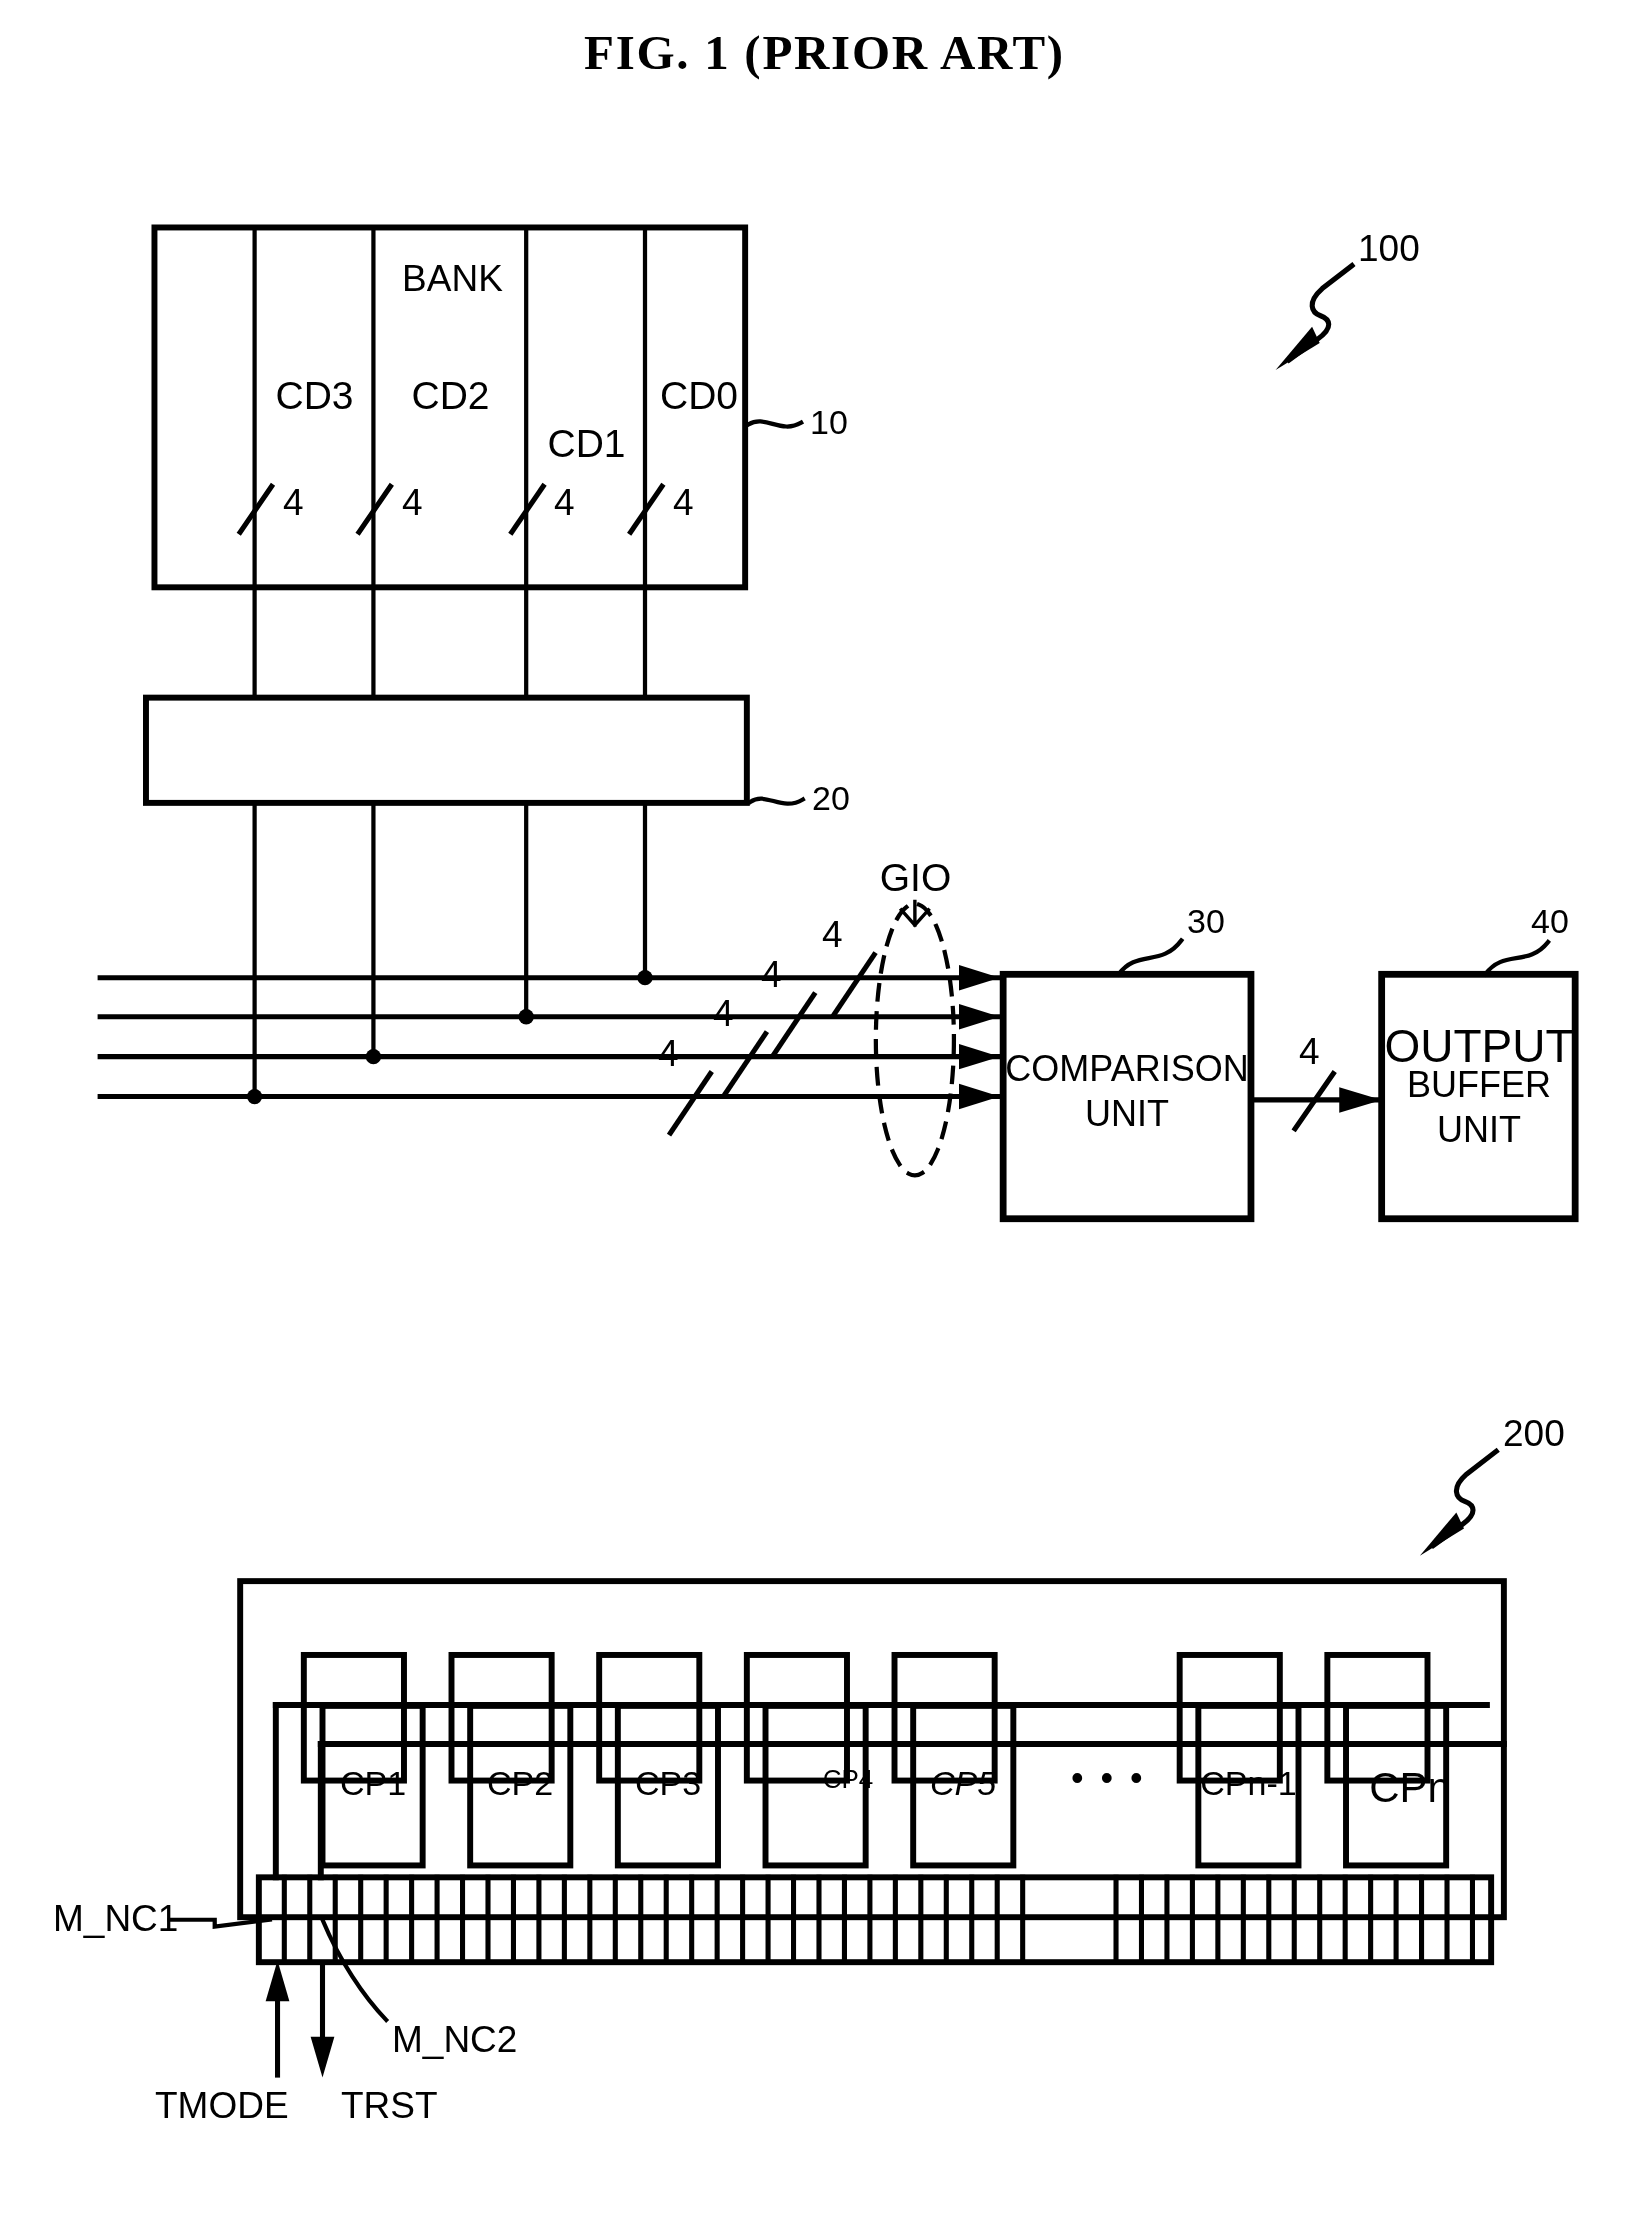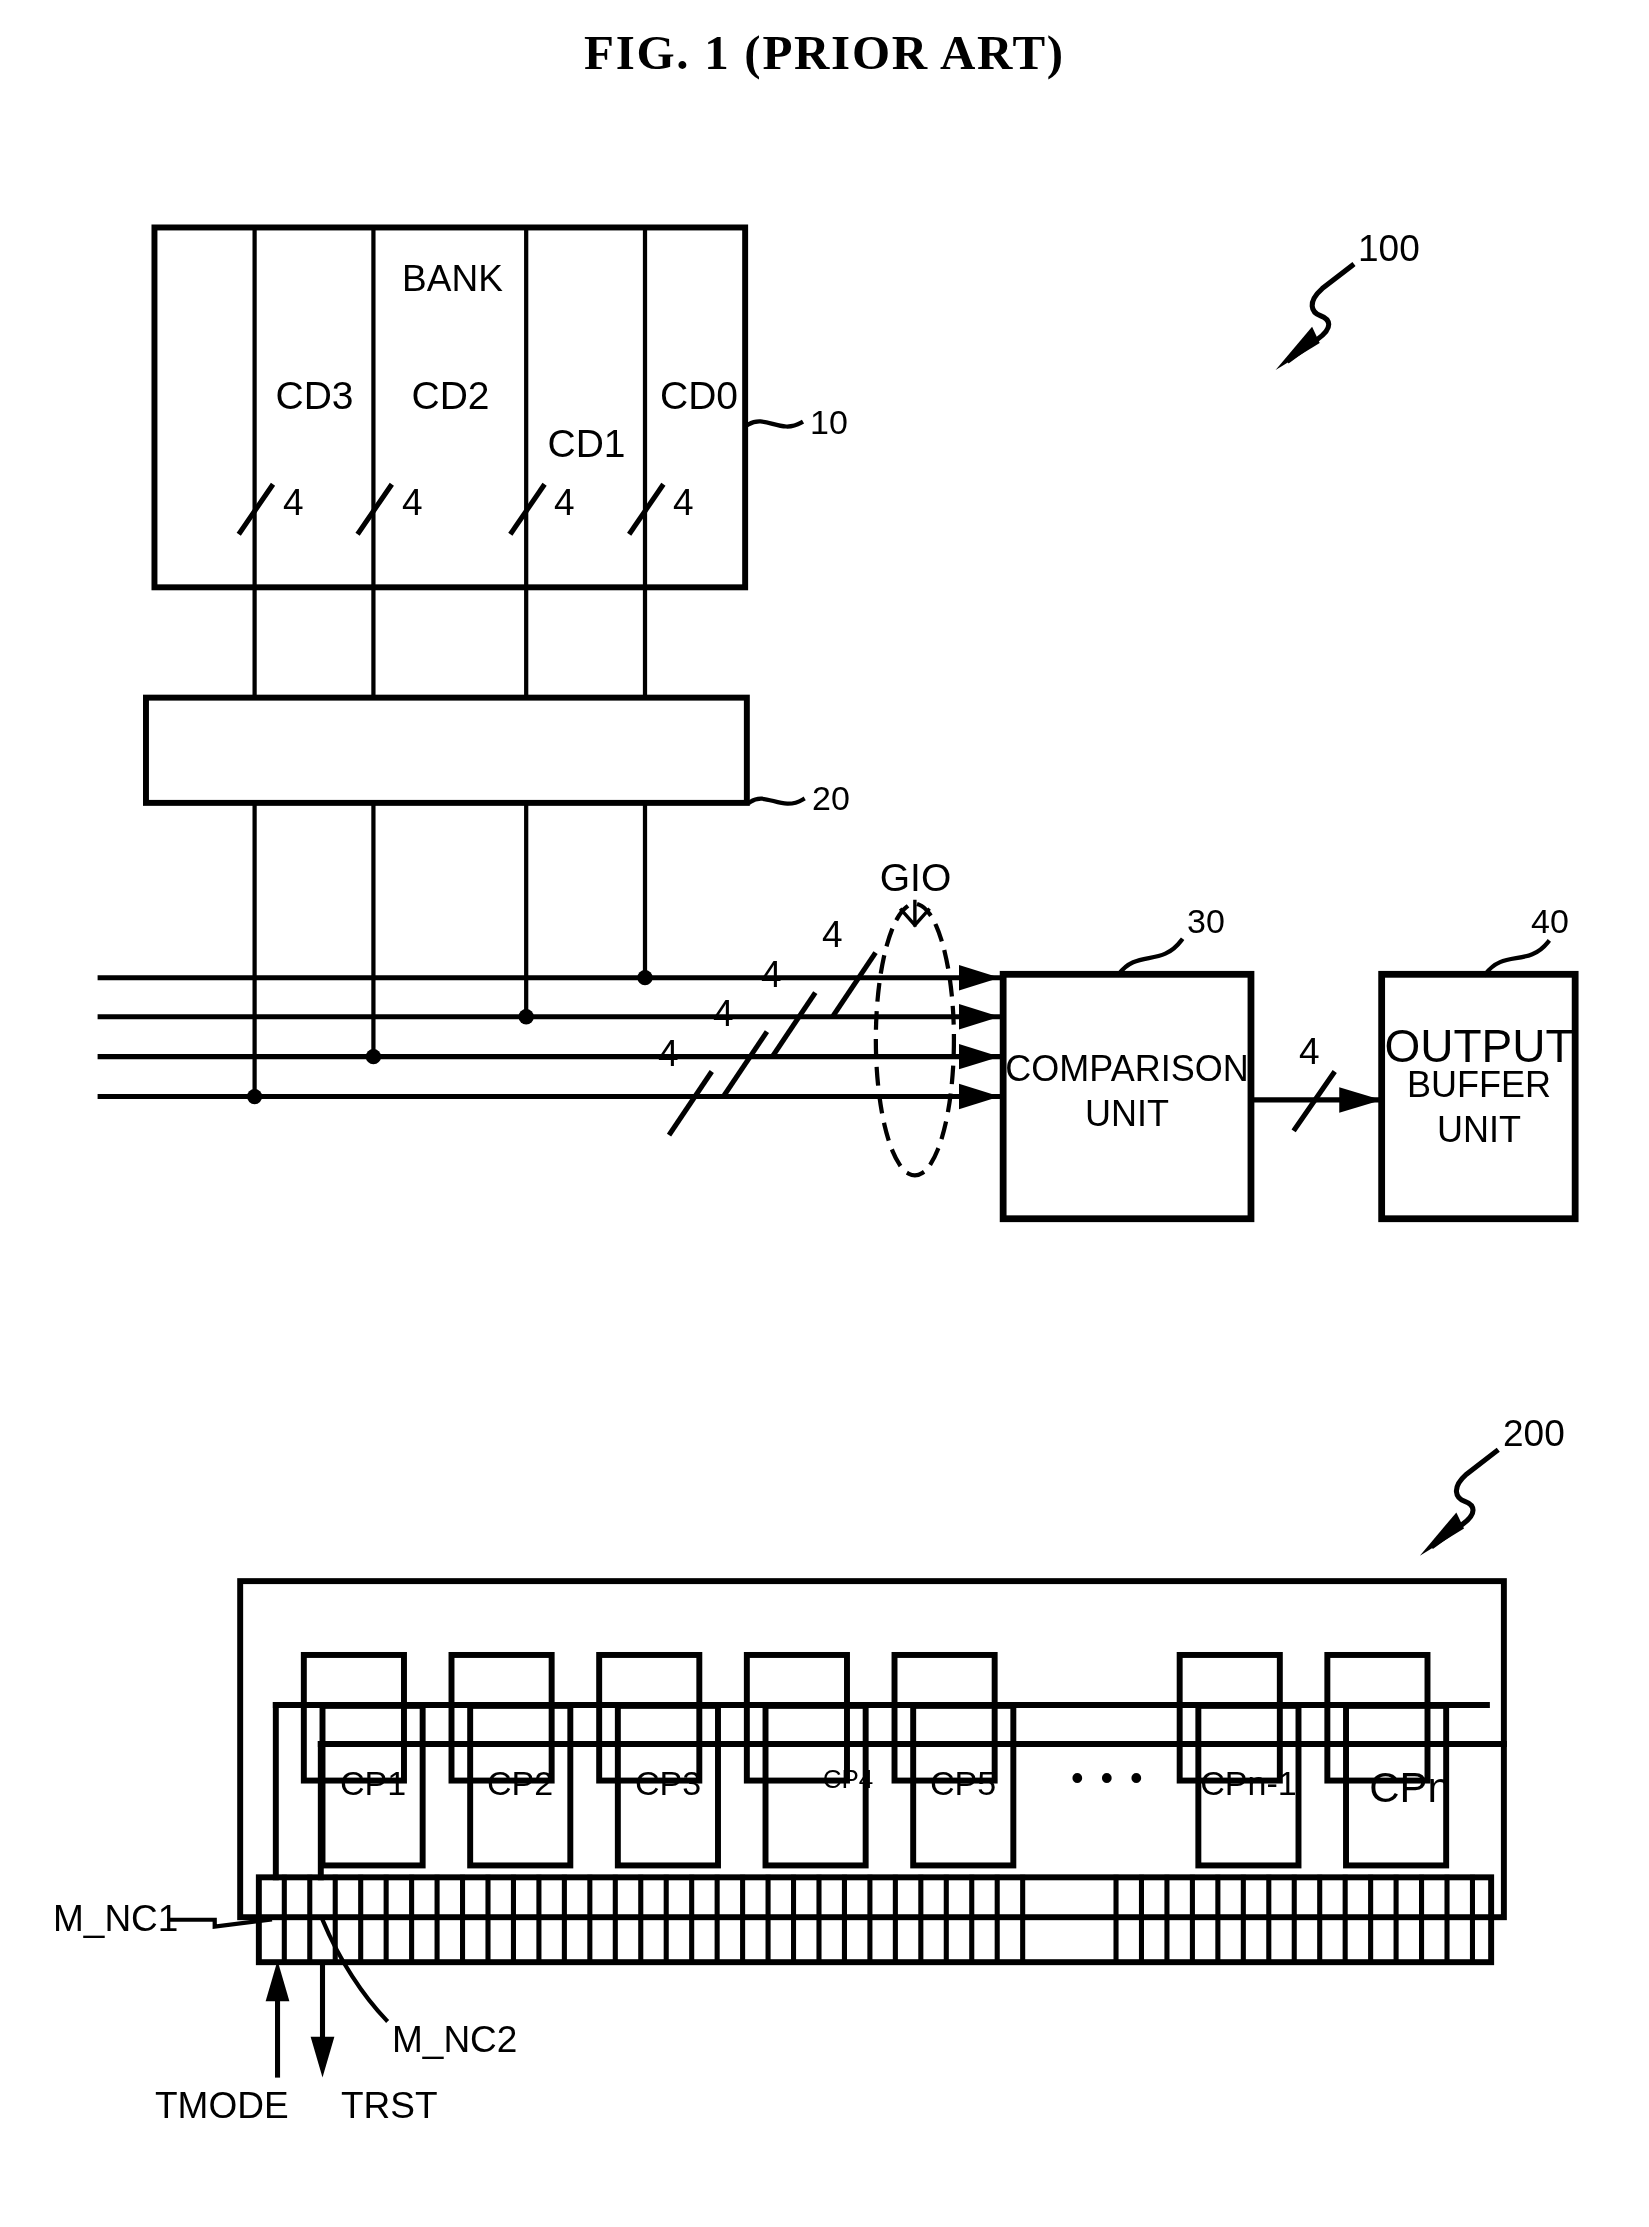--- a/index.html
+++ b/index.html
@@ -214,21 +214,21 @@
   <div class="ref" style="left:1531px;top:902px;">40</div>
 
   <div class="ref" style="left:1358px;top:228px;font-size:37px;">100</div>
 
   <div class="ref" style="left:1503px;top:1413px;font-size:37px;">200</div>
 
   <div class="lbl ctr" style="left:323px;top:1764px;width:100px;font-size:34px;">CP1</div>
   <div class="lbl ctr" style="left:470px;top:1764px;width:100px;font-size:34px;">CP2</div>
   <div class="lbl ctr" style="left:618px;top:1764px;width:100px;font-size:34px;">CP3</div>
   <div class="lbl ctr" style="left:798px;top:1764px;width:100px;font-size:26px;">CP4</div>
-  <div class="lbl ctr" style="left:913px;top:1764px;width:100px;font-size:34px;">CP5</div>
+  <div class="lbl ctr" style="left:913px;top:1764px;width:100px;font-size:34px;font-style:italic;">CP5</div>
   <div class="lbl ctr" style="left:1185px;top:1764px;width:127px;font-size:34px;">CPn-1</div>
   <div class="lbl ctr" style="left:1360px;top:1764px;width:100px;font-size:42px;">CPn</div>
 
   <div class="lbl ctr" style="left:1034px;top:1757px;width:149px;font-size:36px;letter-spacing:3.4px;">•  •  •</div>
 
   <div class="lbl" style="left:53px;top:1898px;font-size:37px;">M_NC1</div>
   <div class="lbl" style="left:392px;top:2019px;font-size:37px;">M_NC2</div>
   <div class="lbl" style="left:155px;top:2085px;font-size:37px;">TMODE</div>
   <div class="lbl" style="left:341px;top:2085px;font-size:37px;">TRST</div>
 

